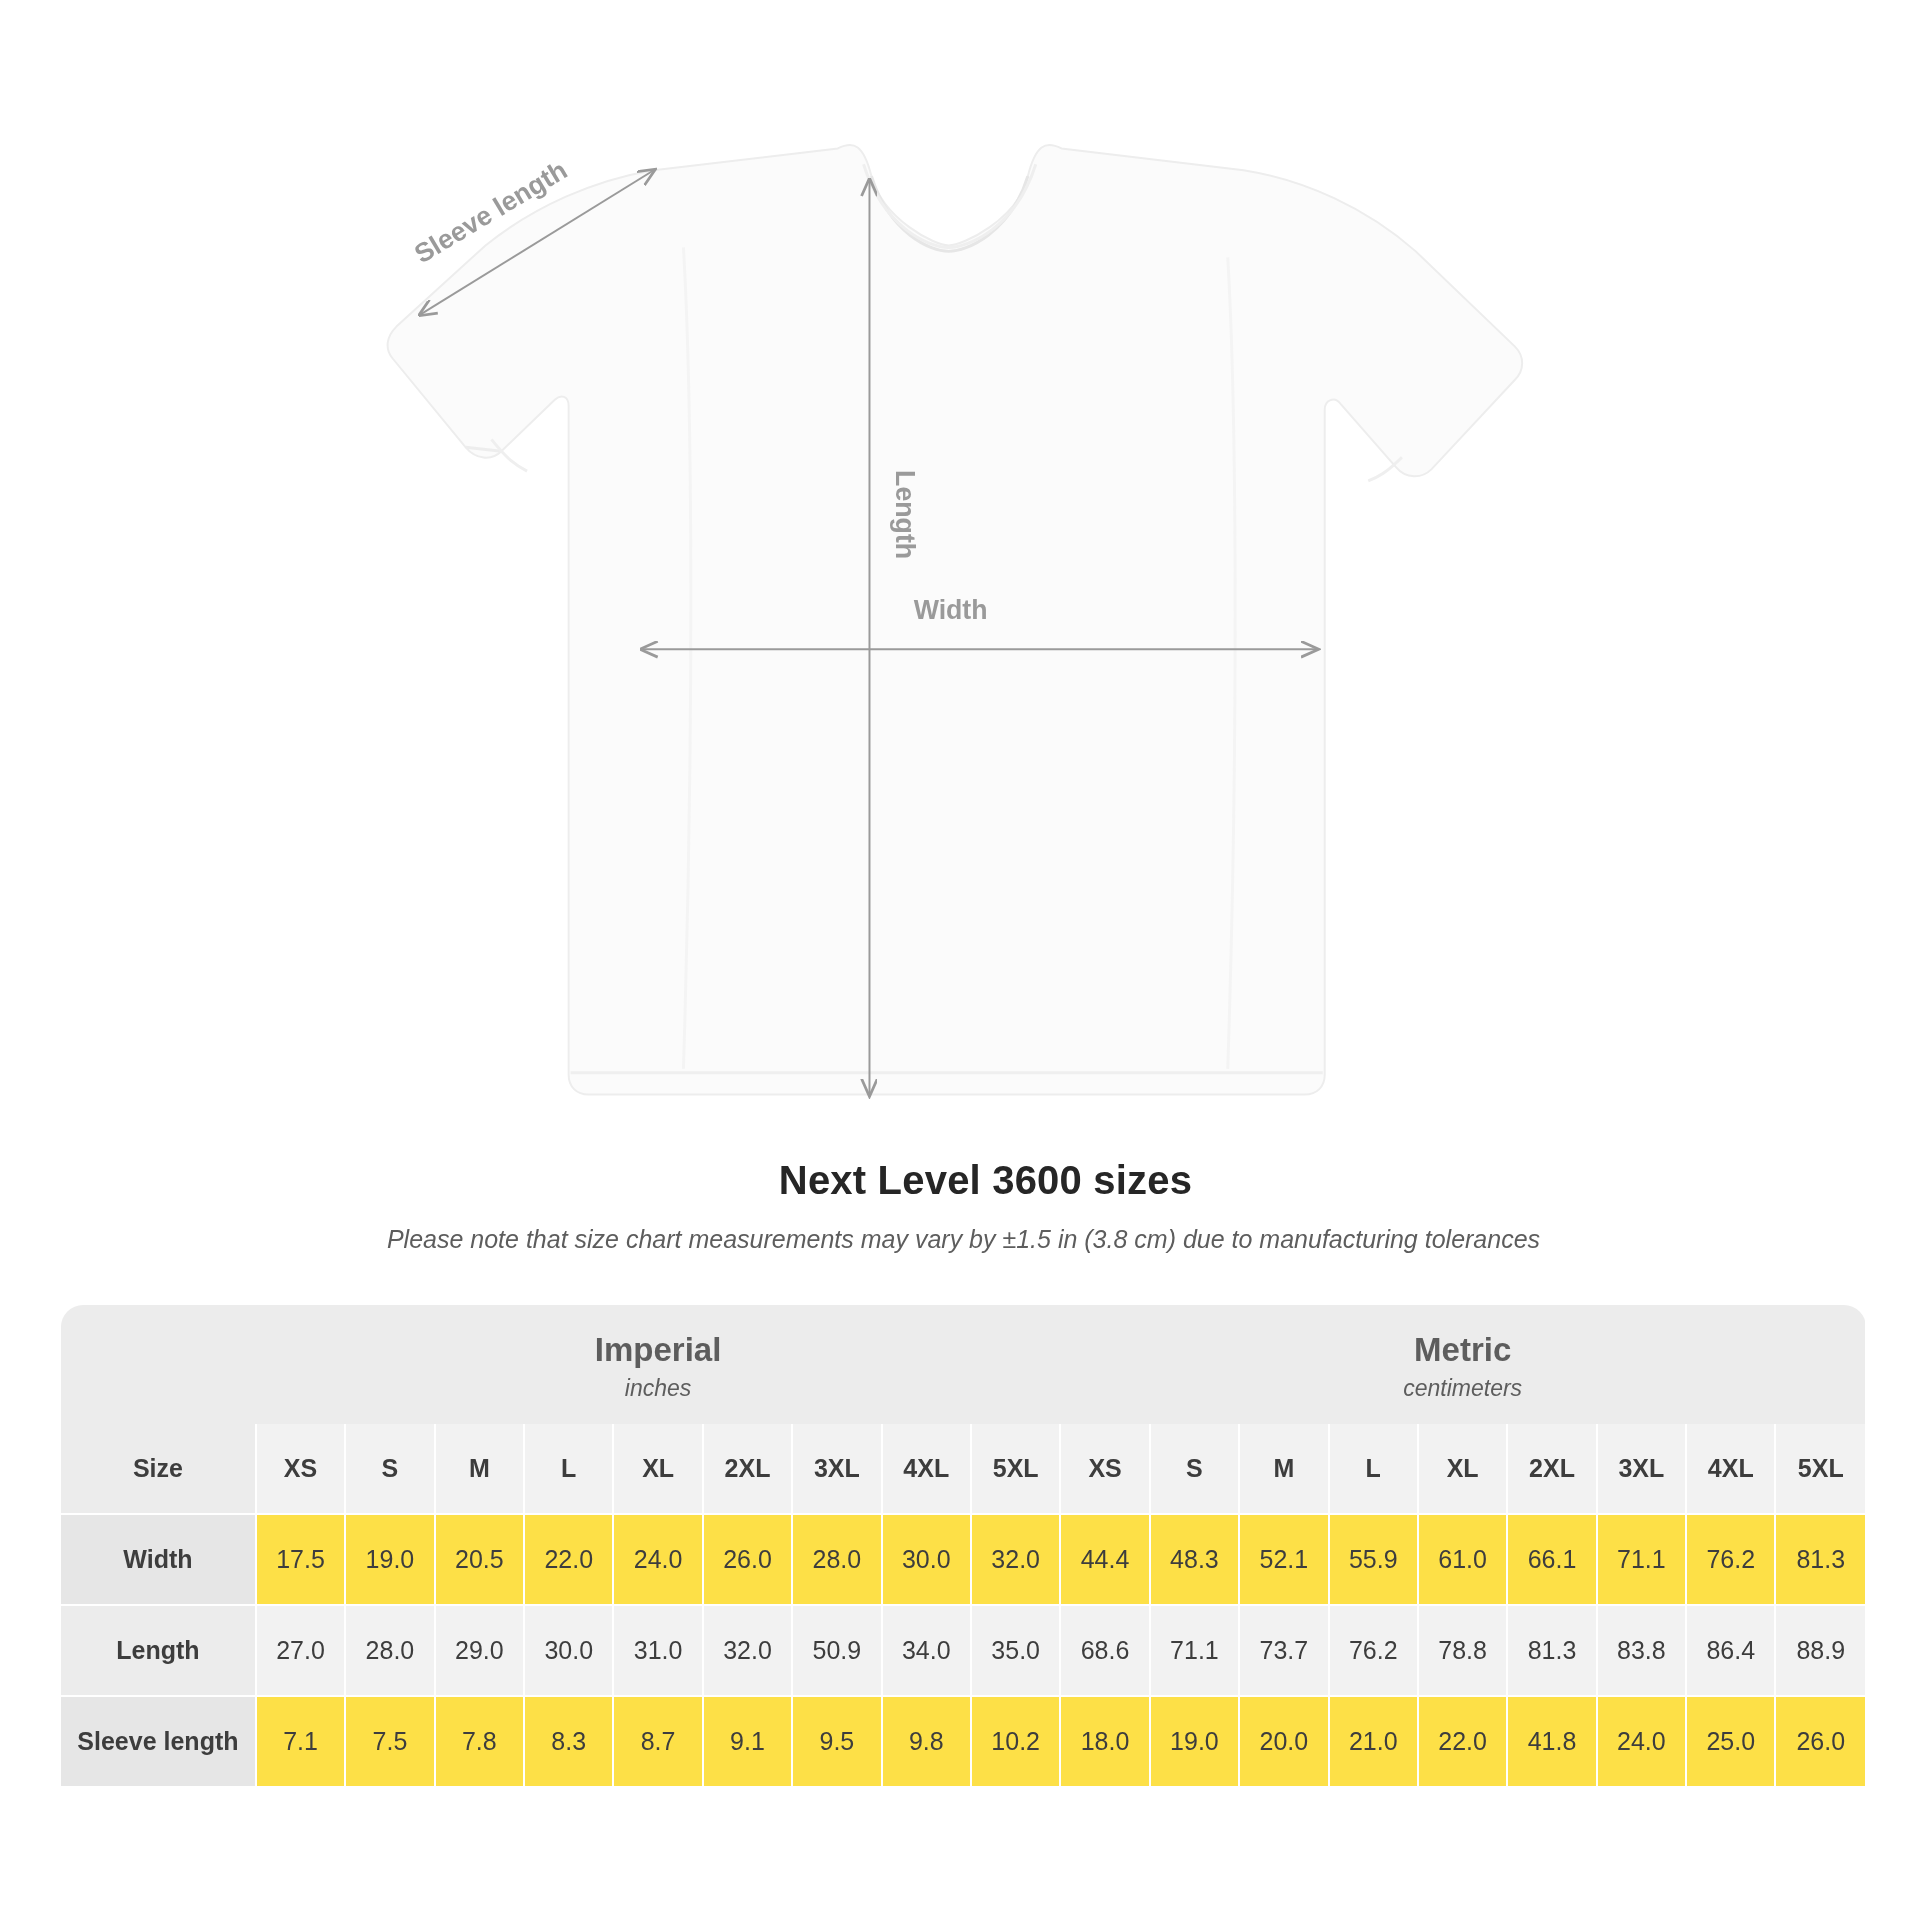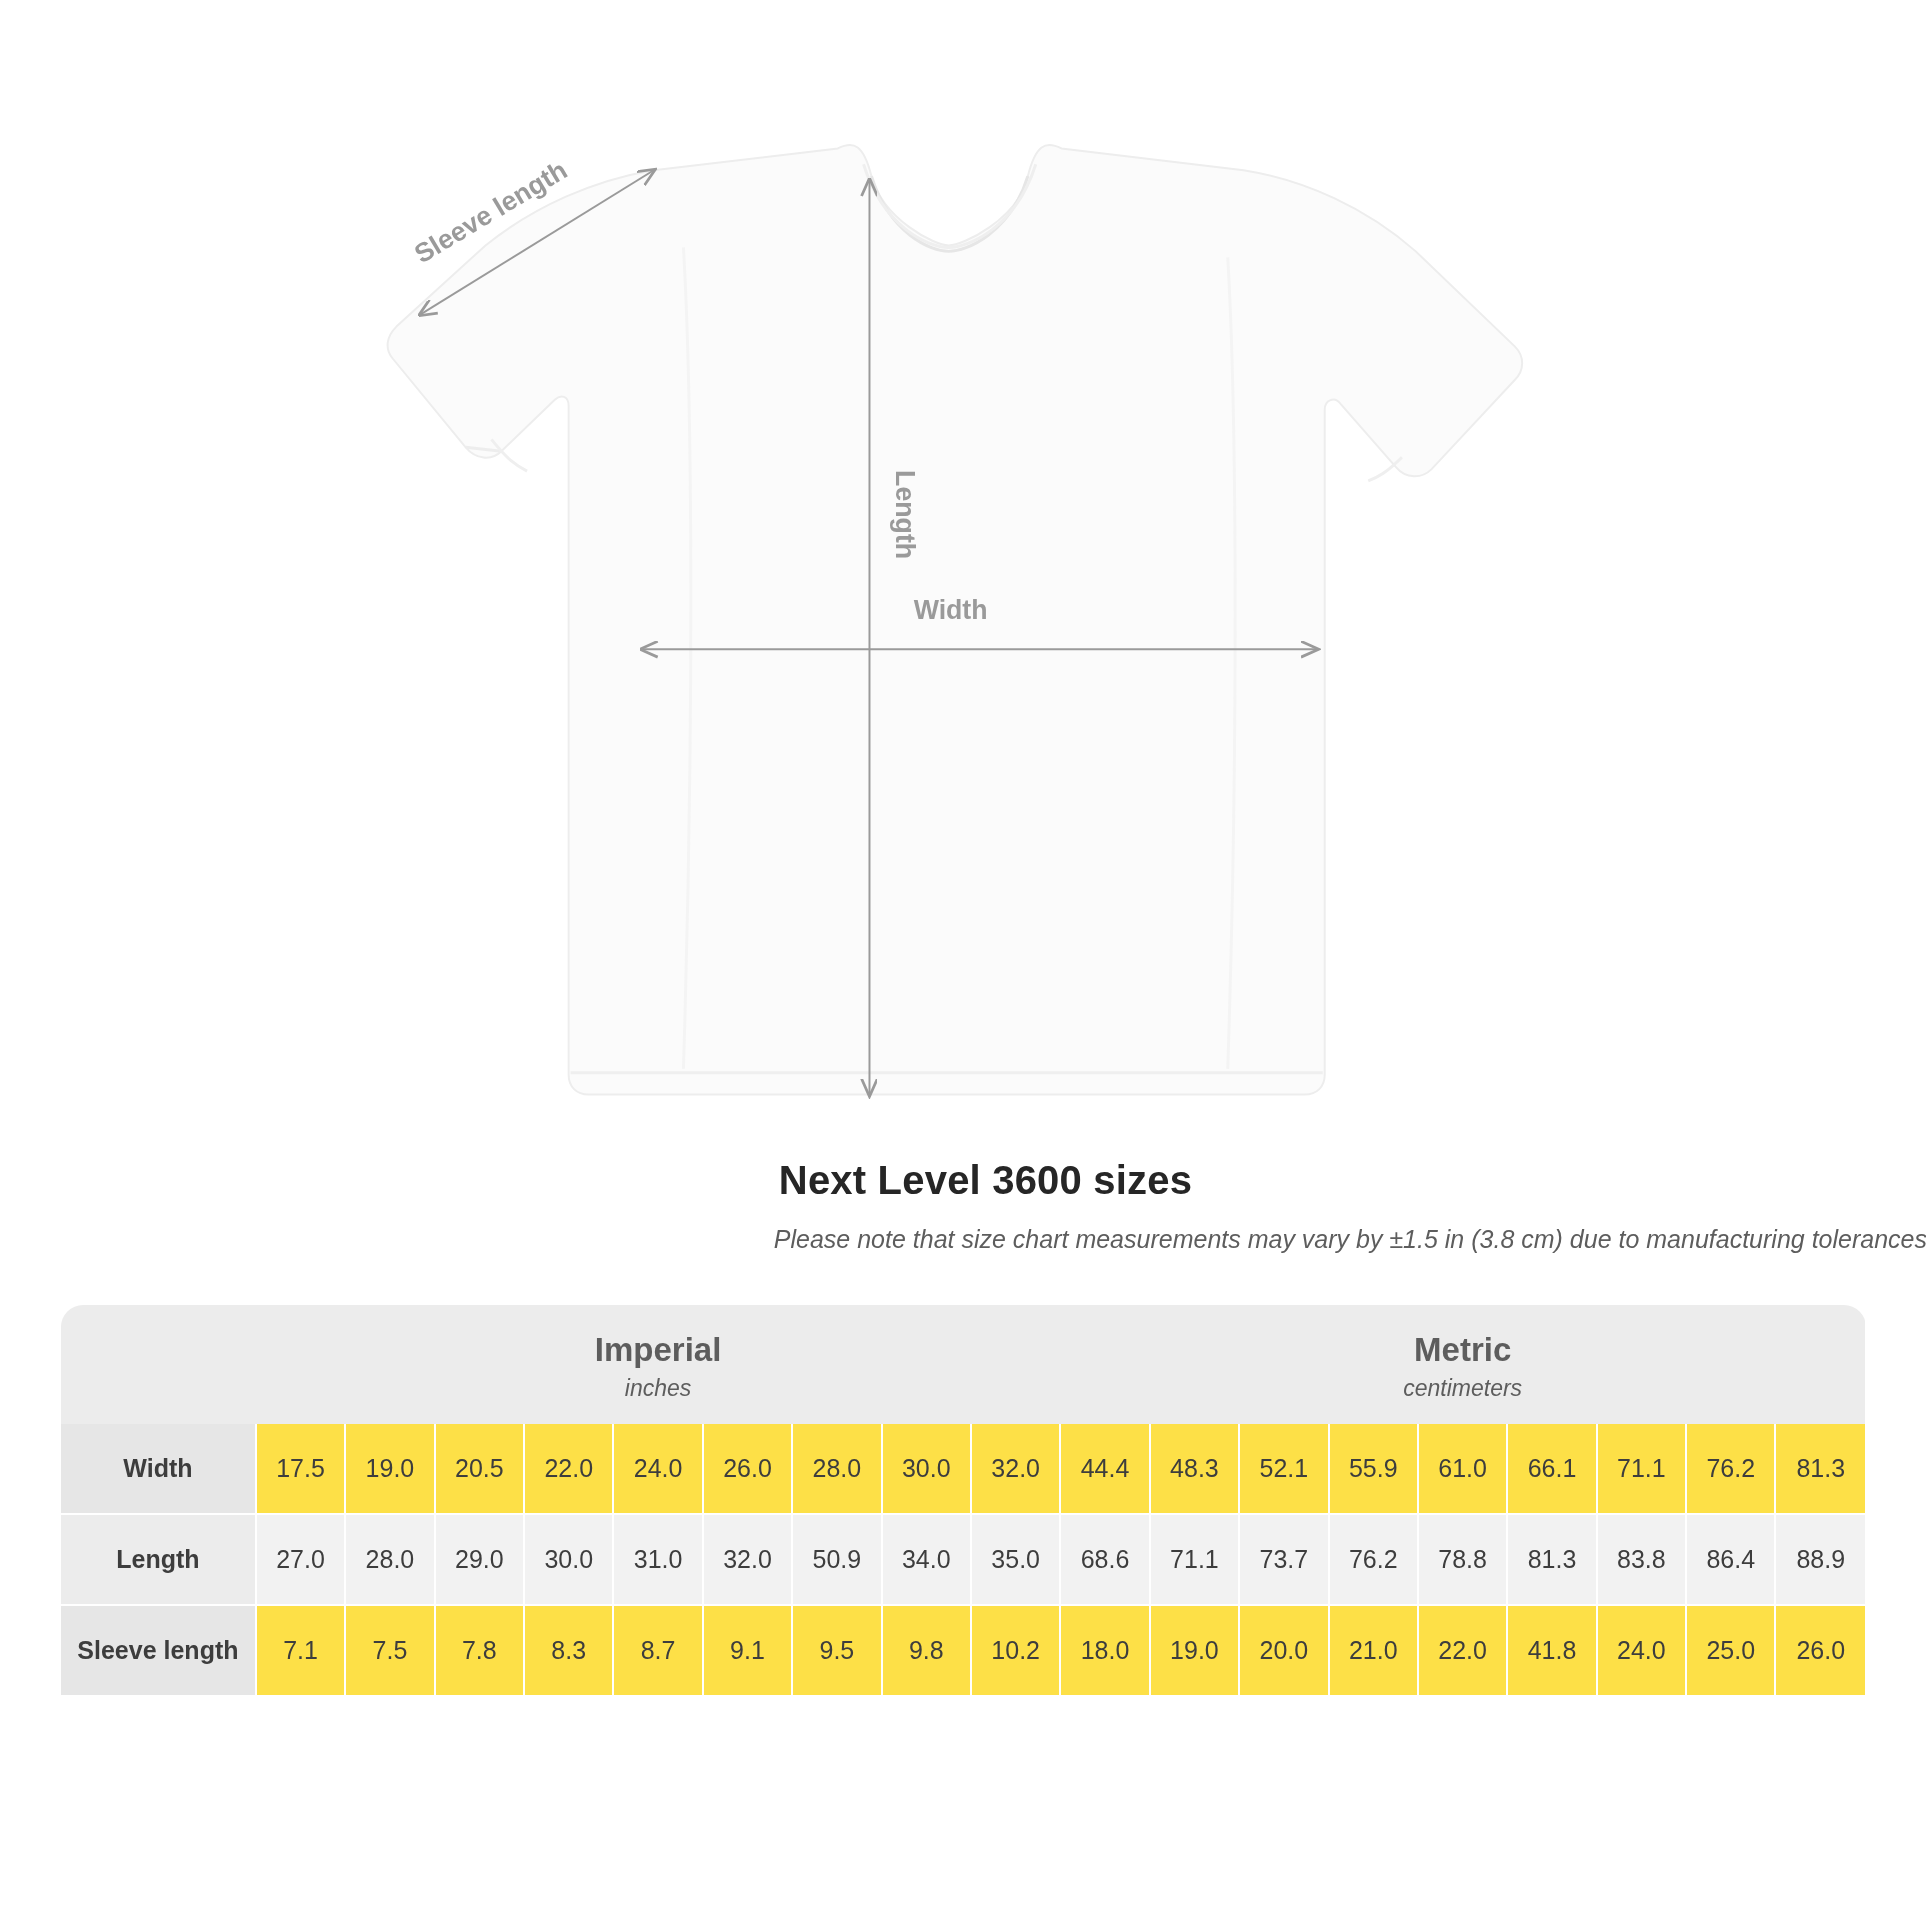--- a/index.html
+++ b/index.html
@@ -37,21 +37,21 @@
     text-align: center;
     font-size: 40px;
     font-weight: bold;
     color: #262626;
     margin: 0;
     padding-top: 10px;
     letter-spacing: 0.2px;
     padding-left: 44px;
   }
   .subtitle {
-    text-align: right;
+    text-align: center;
     font-size: 25px;
     font-style: italic;
     color: #5d5d5d;
     margin: 0;
     padding-top: 22px;
   }
 
   
   .table-wrap {
     margin: 51px 61px 0 61px;
@@ -209,20 +209,41 @@
           <td colspan="9">
             <div class="unit-name">Imperial</div>
             <div class="unit-sub">inches</div>
           </td>
           <td colspan="9">
             <div class="unit-name">Metric</div>
             <div class="unit-sub">centimeters</div>
           </td>
         </tr>
 
+        <tr>
+          <td class="row-head">Size</td>
+          <td class="hdr-cell">XS</td>
+          <td class="hdr-cell">S</td>
+          <td class="hdr-cell">M</td>
+          <td class="hdr-cell">L</td>
+          <td class="hdr-cell">XL</td>
+          <td class="hdr-cell">2XL</td>
+          <td class="hdr-cell">3XL</td>
+          <td class="hdr-cell">4XL</td>
+          <td class="hdr-cell">5XL</td>
+          <td class="hdr-cell">XS</td>
+          <td class="hdr-cell">S</td>
+          <td class="hdr-cell">M</td>
+          <td class="hdr-cell">L</td>
+          <td class="hdr-cell">XL</td>
+          <td class="hdr-cell">2XL</td>
+          <td class="hdr-cell">3XL</td>
+          <td class="hdr-cell">4XL</td>
+          <td class="hdr-cell">5XL</td>
+        </tr>
 
         <tr class="alt">
           <td class="row-head">Width</td>
           <td class="val-cell">17.5</td>
           <td class="val-cell">19.0</td>
           <td class="val-cell">20.5</td>
           <td class="val-cell">22.0</td>
           <td class="val-cell">24.0</td>
           <td class="val-cell">26.0</td>
           <td class="val-cell">28.0</td>

